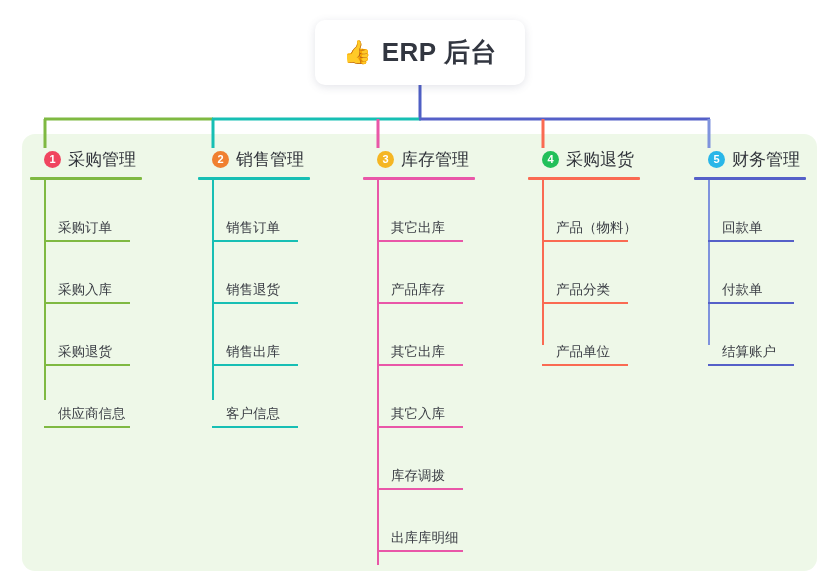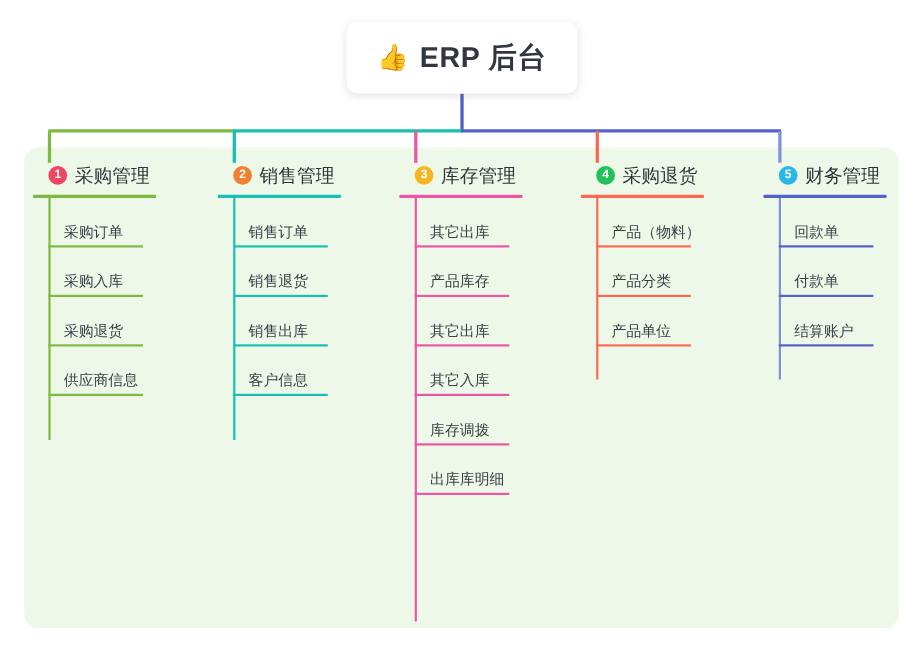--- a/index.html
+++ b/index.html
@@ -114,21 +114,21 @@
     padding-left: 14px;
   }
   .spine {
     position: absolute;
     left: 14px;
     top: 0;
     width: 2px;
   }
   .item {
     position: relative;
-    height: 45px;
+    height: 62px;
     box-sizing: border-box;
     padding-left: 14px;
     display: flex;
     align-items: flex-end;
   }
   .item-label {
     font-size: 13.5px;
     color: #3a3d44;
     white-space: nowrap;
     padding-bottom: 5px;

